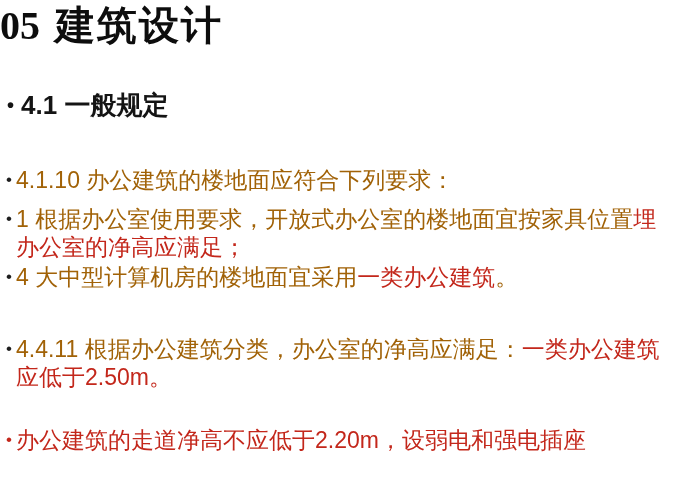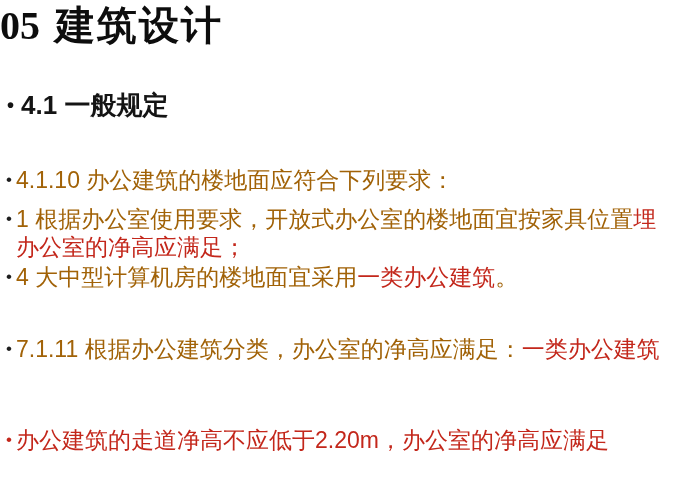--- a/index.html
+++ b/index.html
@@ -82,27 +82,30 @@
       <div class="line">
         <span class="c-black">4 大中型计算机房的楼地面宜采用</span><span class="c-red">一类办公建筑</span><span class="c-black">。</span>
       </div>
     </div>
   </div>
 
   <div class="para" style="top:335px">
     <span class="bullet c-black">•</span>
     <div class="ptext">
       <div class="line">
-        <span class="c-black">7.1.11 根据办公建筑分类，办公室的净高应满足：</span><span class="c-red">一类办公建筑</span>
+        <span class="c-black">4.4.11 根据办公建筑分类，办公室的净高应满足：</span><span class="c-red">一类办公建筑</span>
+      </div>
+      <div class="line">
+        <span class="c-red">应低于2.50m。</span>
       </div>
     </div>
   </div>
 
   <div class="para" style="top:426px">
     <span class="bullet c-red">•</span>
     <div class="ptext">
       <div class="line">
-        <span class="c-red">办公建筑的走道净高不应低于2.20m，办公室的净高应满足</span>
+        <span class="c-red">办公建筑的走道净高不应低于2.20m，设弱电和强电插座</span>
       </div>
     </div>
   </div>
 
 </div>
 
 </body></html>

